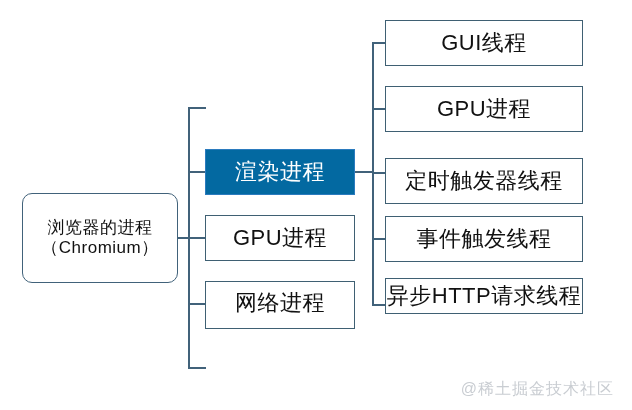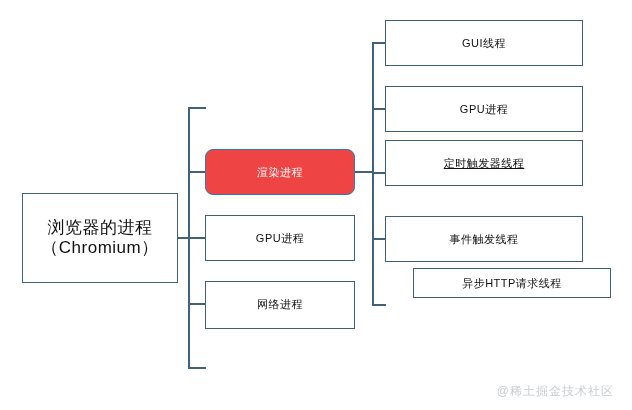--- a/index.html
+++ b/index.html
@@ -19,50 +19,49 @@
   }
   .node {
     position: absolute;
     box-sizing: border-box;
     border: 1.5px solid #3f6073;
     background: #ffffff;
     display: flex;
     align-items: center;
     justify-content: center;
     color: #111111;
-    font-size: 11px;
+    font-size: 22px;
     letter-spacing: 0.5px;
     line-height: 1.15;
     white-space: pre-line;
     text-align: center;
     z-index: 3;
   }
   .node.root {
     font-size: 17px;
     border-color: #41627a;
   }
   .node.highlight {
-    background: #ef4444;
+    background: #0369a1;
     border-color: #2B7BBE;
     color: #ffffff;
-    border-radius: 8px;
   }
   .edge {
     position: absolute;
     background: #41627a;
     z-index: 1;
   }
   .edge.h { height: 1.5px; }
   .edge.v { width: 1.5px; }
   .watermark {
     position: absolute;
     right: 18px;
     bottom: 10px;
     color: #c9cdd2;
-    font-size: 12px;
+    font-size: 16px;
     letter-spacing: 1px;
     z-index: 5;
     user-select: none;
   }
 </style>
 </head>
 <body>
 
 <div id="canvas">
 
@@ -77,36 +76,36 @@
 
   <div class="edge h" style="left:355px; top:171px; width:18px;"></div>
   <div class="edge v" style="left:372px; top:43px; height:262px;"></div>
 
   <div class="edge h" style="left:372px; top:42px; width:14px;"></div>
   <div class="edge h" style="left:372px; top:108px; width:14px;"></div>
   <div class="edge h" style="left:372px; top:172px; width:14px;"></div>
   <div class="edge h" style="left:372px; top:238px; width:14px;"></div>
   <div class="edge h" style="left:372px; top:304px; width:14px;"></div>
 
-  <div class="node root" style="left:22px; top:193px; width:156px; height:90px;">浏览器的进程
+  <div class="node root" style="left:22px; top:193px; width:156px; height:90px;border-radius:10px;">浏览器的进程
 （Chromium）</div>
 
 
   <div class="node highlight" style="left:205px; top:149px; width:150px; height:46px;">渲染进程</div>
 
   <div class="node" style="left:205px; top:215px; width:150px; height:46px;text-align:center;">GPU进程</div>
 
   <div class="node" style="left:205px; top:281px; width:150px; height:48px;font-family:Liberation Mono, monospace;">网络进程</div>
 
 
   <div class="node" style="left:385px; top:20px; width:198px; height:46px;">GUI线程</div>
 
   <div class="node" style="left:385px; top:86px; width:198px; height:46px;">GPU进程</div>
 
-  <div class="node" style="left:385px; top:140px; width:198px; height:46px;text-decoration:underline;">定时触发器线程</div>
+  <div class="node" style="left:385px; top:158px; width:198px; height:46px;">定时触发器线程</div>
 
   <div class="node" style="left:385px; top:216px; width:198px; height:46px;">事件触发线程</div>
 
-  <div class="node" style="left:385px; top:268px; width:198px; height:30px;margin-left:28px;">异步HTTP请求线程</div>
+  <div class="node" style="left:385px; top:278px; width:198px; height:36px;">异步HTTP请求线程</div>
 
   <div class="watermark">@稀土掘金技术社区</div>
 
 </div>
 
 </body></html>

